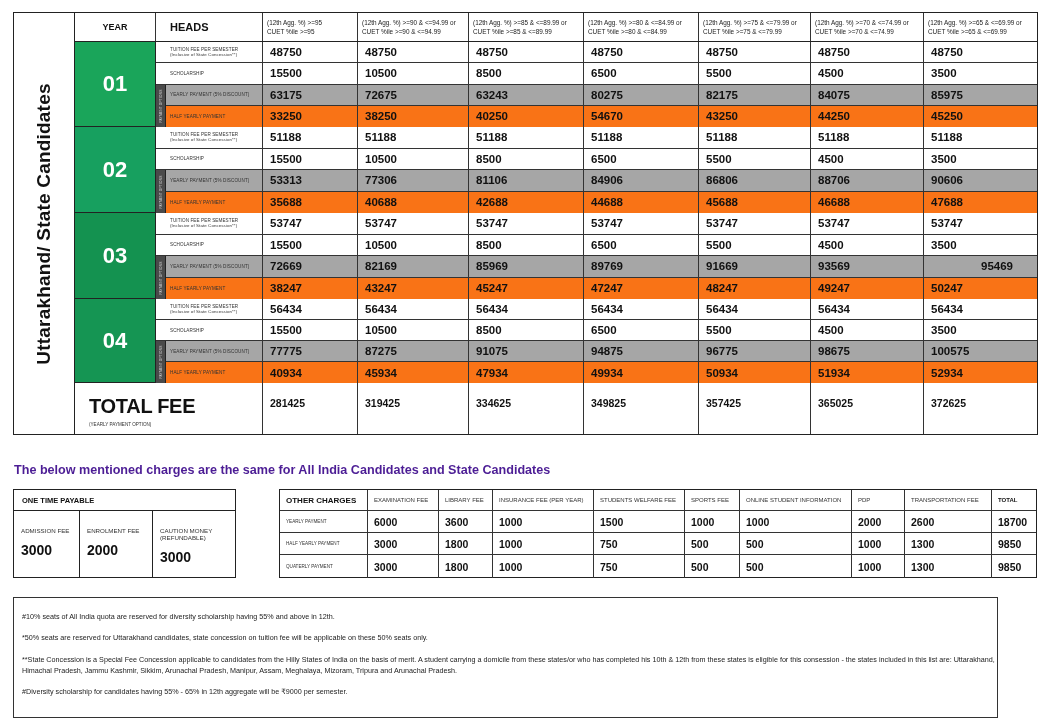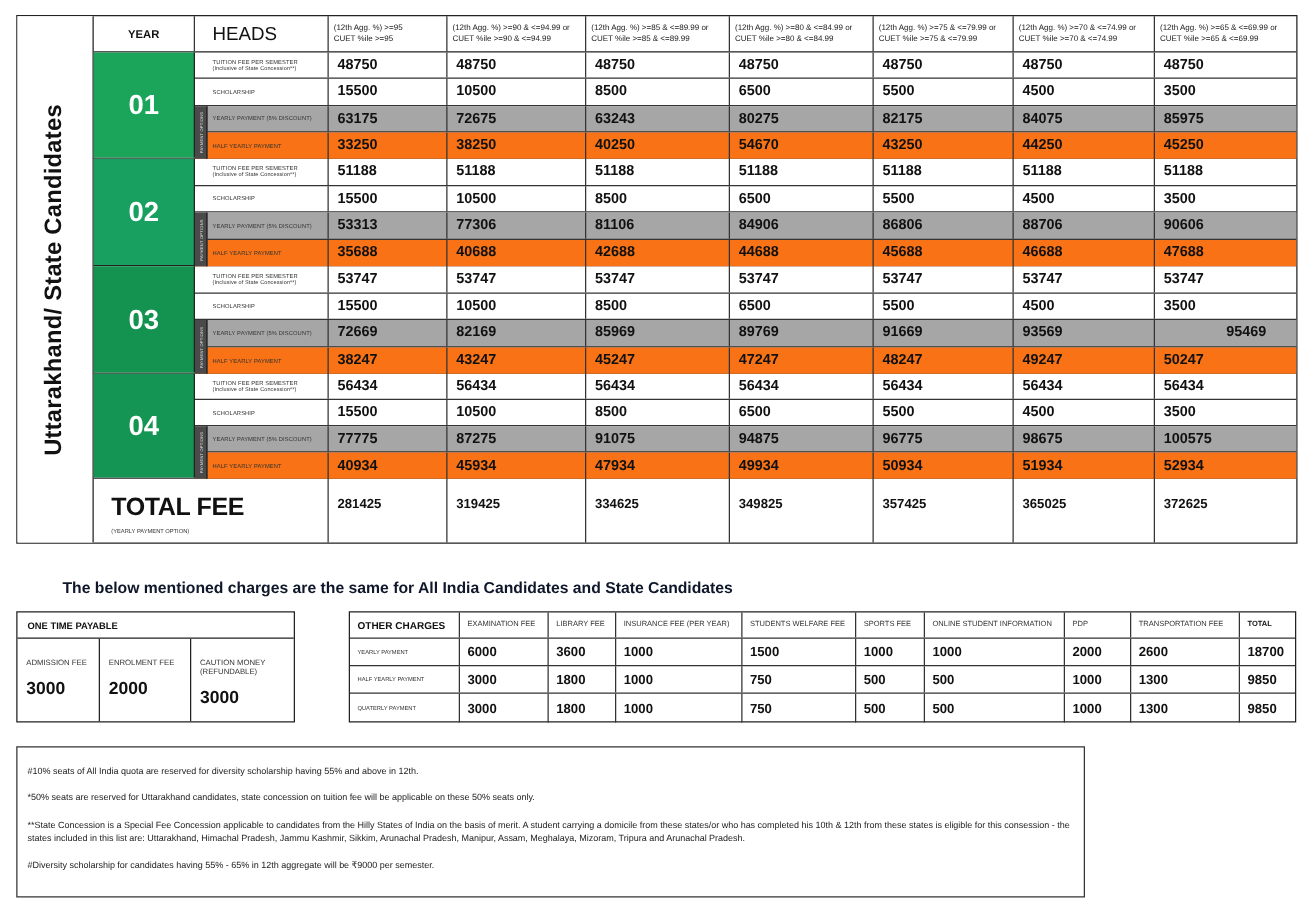--- a/index.html
+++ b/index.html
@@ -18,21 +18,21 @@
   .side-label span {
     position: absolute; left: 50%; top: 50%;
     transform: translate(-50%, -50%) rotate(-90deg);
     white-space: nowrap; font-weight: 700; font-size: 19px; letter-spacing: 0.2px;
   }
   .grid { position: absolute; left: 61px; top: 0; right: 0; bottom: 0; }
   .hdr-row { position: absolute; left: 0; right: 0; top: 0; height: 29px; border-bottom: 1.5px solid #222; }
   .cell { position: absolute; top: 0; bottom: 0; border-right: 1.2px solid #333; display: flex; align-items: center; }
   .cell.last { border-right: none; }
   .hdr-year { justify-content: center; font-weight: 700; font-size: 9px; }
-  .hdr-heads { padding-left: 14px; font-weight: 400; font-size: 15px; }
+  .hdr-heads { padding-left: 14px; font-weight: 700; font-size: 11px; }
   .hdr-range { padding-left: 4px; font-size: 6.4px; line-height: 9px; color: #222; white-space: pre-line; }
 
   .year-block { position: absolute; left: 0; right: 0; border-bottom: 1.5px solid #222; }
   .year-num {
     position: absolute; left: 0; top: 0; bottom: 0; width: 81px;
     display: flex; align-items: center; justify-content: center;
     color: #fff; font-weight: 700; font-size: 22px; border-right: 1.2px solid #222;
   }
   .strip {
     position: absolute; left: 81px; width: 10px; background: #4a4a4a;
@@ -67,21 +67,21 @@
   .total-label .big { font-weight: 700; font-size: 20px; letter-spacing: -0.3px; display: block; }
   .total-label .small { font-size: 4.6px; color: #333; display: block; margin-top: 4px; }
   .total-row .val {
     position: absolute; top: 0; bottom: 0; border-right: 1.2px solid #333;
     padding: 14px 0 0 7px; font-weight: 700; font-size: 10.5px;
   }
   .total-row .val.last { border-right: none; }
 
   
   #section-heading {
-    position: absolute; left: 14px; top: 463px; font-size: 12.6px; font-weight: 700; color: #0f172a; margin-left: 36px;
+    position: absolute; left: 14px; top: 463px; font-size: 12.6px; font-weight: 700; color: #4c1d95;
   }
 
   
   #one-time {
     position: absolute; left: 13px; top: 489px; width: 223px; height: 89px; border: 1.2px solid #222;
   }
   #one-time .ot-head {
     position: absolute; left: 0; right: 0; top: 0; height: 21px; border-bottom: 1.2px solid #222;
     padding-left: 8px; display: flex; align-items: center; font-weight: 700; font-size: 7.5px;
   }
@@ -104,21 +104,21 @@
   }
   .oc-cell.last { border-right: none; }
   .oc-head { font-size: 6px; color: #333; text-align: center; }
   .oc-head.strong { font-weight: 700; font-size: 8px; color: #111; }
   .oc-head.total { font-weight: 700; font-size: 6px; color: #111; }
   .oc-rowlabel { font-size: 4.6px; color: #333; text-transform: uppercase; }
   .oc-val { font-weight: 700; font-size: 10.5px; }
 
   
   #notes {
-    position: absolute; left: 13px; top: 597px; width: 855px; height: 121px; border: 1.2px solid #333;
+    position: absolute; left: 13px; top: 597px; width: 985px; height: 121px; border: 1.2px solid #333;
     padding: 14px 0 0 8px; font-size: 7.2px; color: #222;
   }
   #notes p { margin-bottom: 11px; line-height: 10px; }
   #notes p.two-line { line-height: 11px; }
 </style>
 </head>
 <body>
 
 <div id="fee-table">
   <div class="side-label">

